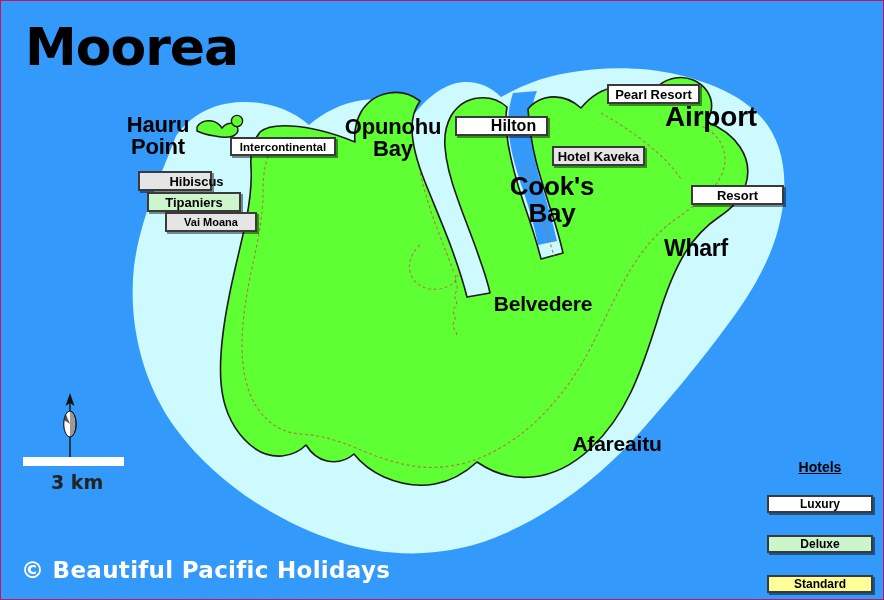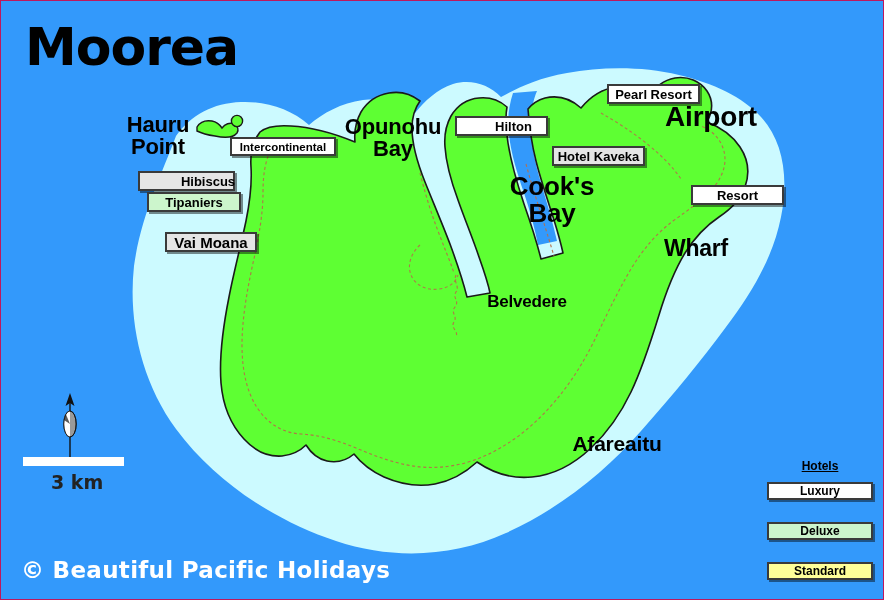--- a/index.html
+++ b/index.html
@@ -57,23 +57,23 @@
   .bud{background:#ff9999;}
 
   
   #legend{
     position:absolute;
     left:766px;top:458px;
     width:106px;
     text-align:center;
   }
   #legend-title{
-    font-size:12px;font-weight:bold;color:#000;
+    font-size:14px;font-weight:bold;color:#000;
     text-decoration:underline;
-    margin-bottom:9px;
+    margin-bottom:20px;
   }
   .legend-row{
     height:18px;
     margin-bottom:22px;
     border:2px solid #3a3a3a;
     box-shadow:2px 2px 0 rgba(0,0,0,0.45);
     font-size:12px;font-weight:bold;color:#000;
     display:flex;align-items:center;justify-content:center;
     box-sizing:border-box;
   }
@@ -257,30 +257,30 @@
 
   <div id="places-layer">
       <div class="place-label" style="left: 118px; top: 113px; width: 78px; font-size: 22px;">Hauru
 Point</div>
       <div class="place-label" style="left: 338px; top: 115px; width: 108px; font-size: 22px;">Opunohu
 Bay</div>
       <div class="place-label" style="left: 500px; top: 172px; width: 102px; font-size: 26px;">Cook's
 Bay</div>
       <div class="place-label" style="left: 655px; top: 102px; width: 110px; font-size: 28px;">Airport</div>
       <div class="place-label" style="left: 654px; top: 236px; width: 82px; font-size: 23px;">Wharf</div>
-      <div class="place-label" style="left: 472px; top: 292px; width: 108px; font-size: 17px;">Belvedere</div>
+      <div class="place-label" style="left: 488px; top: 292px; width: 108px; font-size: 21px;">Belvedere</div>
       <div class="place-label" style="left: 566px; top: 432px; width: 100px; font-size: 21px;">Afareaitu</div>
     </div>
 
   <div id="hotels-layer">
       <div class="hotel-box lux" style="left: 229px; top: 136px; width: 106px; height: 19px; font-size: 11.5px;">Intercontinental</div>
-      <div class="hotel-box std" style="left: 137px; top: 170px; width: 97px; height: 20px; font-size: 13px; padding-left: 43px;">Hibiscus</div>
+      <div class="hotel-box std" style="left: 137px; top: 170px; width: 74px; height: 20px; font-size: 13px; padding-left: 43px;">Hibiscus</div>
       <div class="hotel-box dlx" style="left: 146px; top: 191px; width: 94px; height: 20px; font-size: 13px;">Tipaniers</div>
-      <div class="hotel-box std" style="left: 164px; top: 211px; width: 92px; height: 20px; font-size: 15px; margin-top: 20px;">Vai Moana</div>
-      <div class="hotel-box lux" style="left: 454px; top: 115px; width: 93px; height: 20px; font-size: 13px; padding-left: 24px;">Hilton</div>
+      <div class="hotel-box std" style="left: 164px; top: 211px; width: 92px; height: 20px; font-size: 11px;">Vai Moana</div>
+      <div class="hotel-box lux" style="left: 454px; top: 115px; width: 93px; height: 20px; font-size: 16px; padding-left: 24px;">Hilton</div>
       <div class="hotel-box lux" style="left: 606px; top: 83px; width: 93px; height: 20px; font-size: 13px;">Pearl Resort</div>
       <div class="hotel-box std" style="left: 551px; top: 145px; width: 93px; height: 20px; font-size: 13px;">Hotel Kaveka</div>
       <div class="hotel-box lux" style="left: 690px; top: 184px; width: 93px; height: 20px; font-size: 13px;">Resort</div>
     </div>
 
   <div id="scale-group">
     <svg id="compass" viewBox="0 0 26 72">
       <line x1="13" y1="8" x2="13" y2="66" stroke="#111" stroke-width="1.4"></line>
       <path d="M 13,0 L 17.5,13 L 13,10 L 8.5,13 Z" fill="#111"></path>
       <ellipse cx="13" cy="31" rx="6.2" ry="13" fill="#9a9a9a" stroke="#111" stroke-width="0.8"></ellipse>

